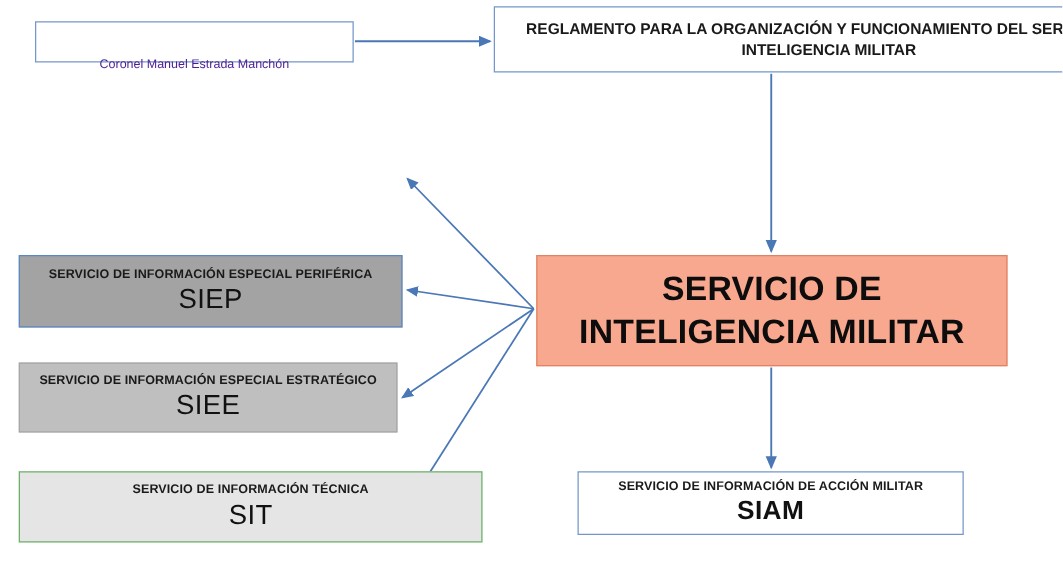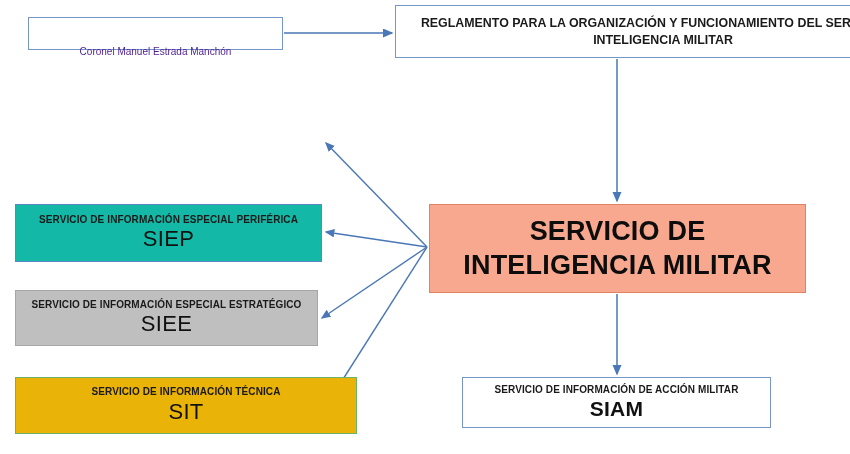--- a/index.html
+++ b/index.html
@@ -77,31 +77,31 @@
   #node-siam .acr{ font-size:21px;font-weight:bold; }
 
   
   #node-sigf{
     left:15px; top:114px; width:307px; height:57px;
     background:#FBC57C;
     border:1.2px solid #e8a33d;
   }
   #node-siep{
     left:15px; top:204px; width:307px; height:58px;
-    background:#14b8a6;
+    background:#a3a3a3;
     border:1.2px solid #5b87c2;
   }
   #node-siee{
     left:15px; top:290px; width:303px; height:56px;
     background:#BFBFBF;
     border:1.2px solid #a6a6a6;
   }
   #node-sit{
-    left:15px; top:377px; width:342px; height:57px;
-    background:#eab308;
+    left:15px; top:377px; width:371px; height:57px;
+    background:#e5e5e5;
     border:1.2px solid #6eb268;
   }
 
   #node-sim{
     left:429px; top:204px; width:377px; height:89px;
     background:#F7A88F;
     border:1.2px solid #e08264;
   }
   #node-sim .maintitle{
     font-size:27px;

